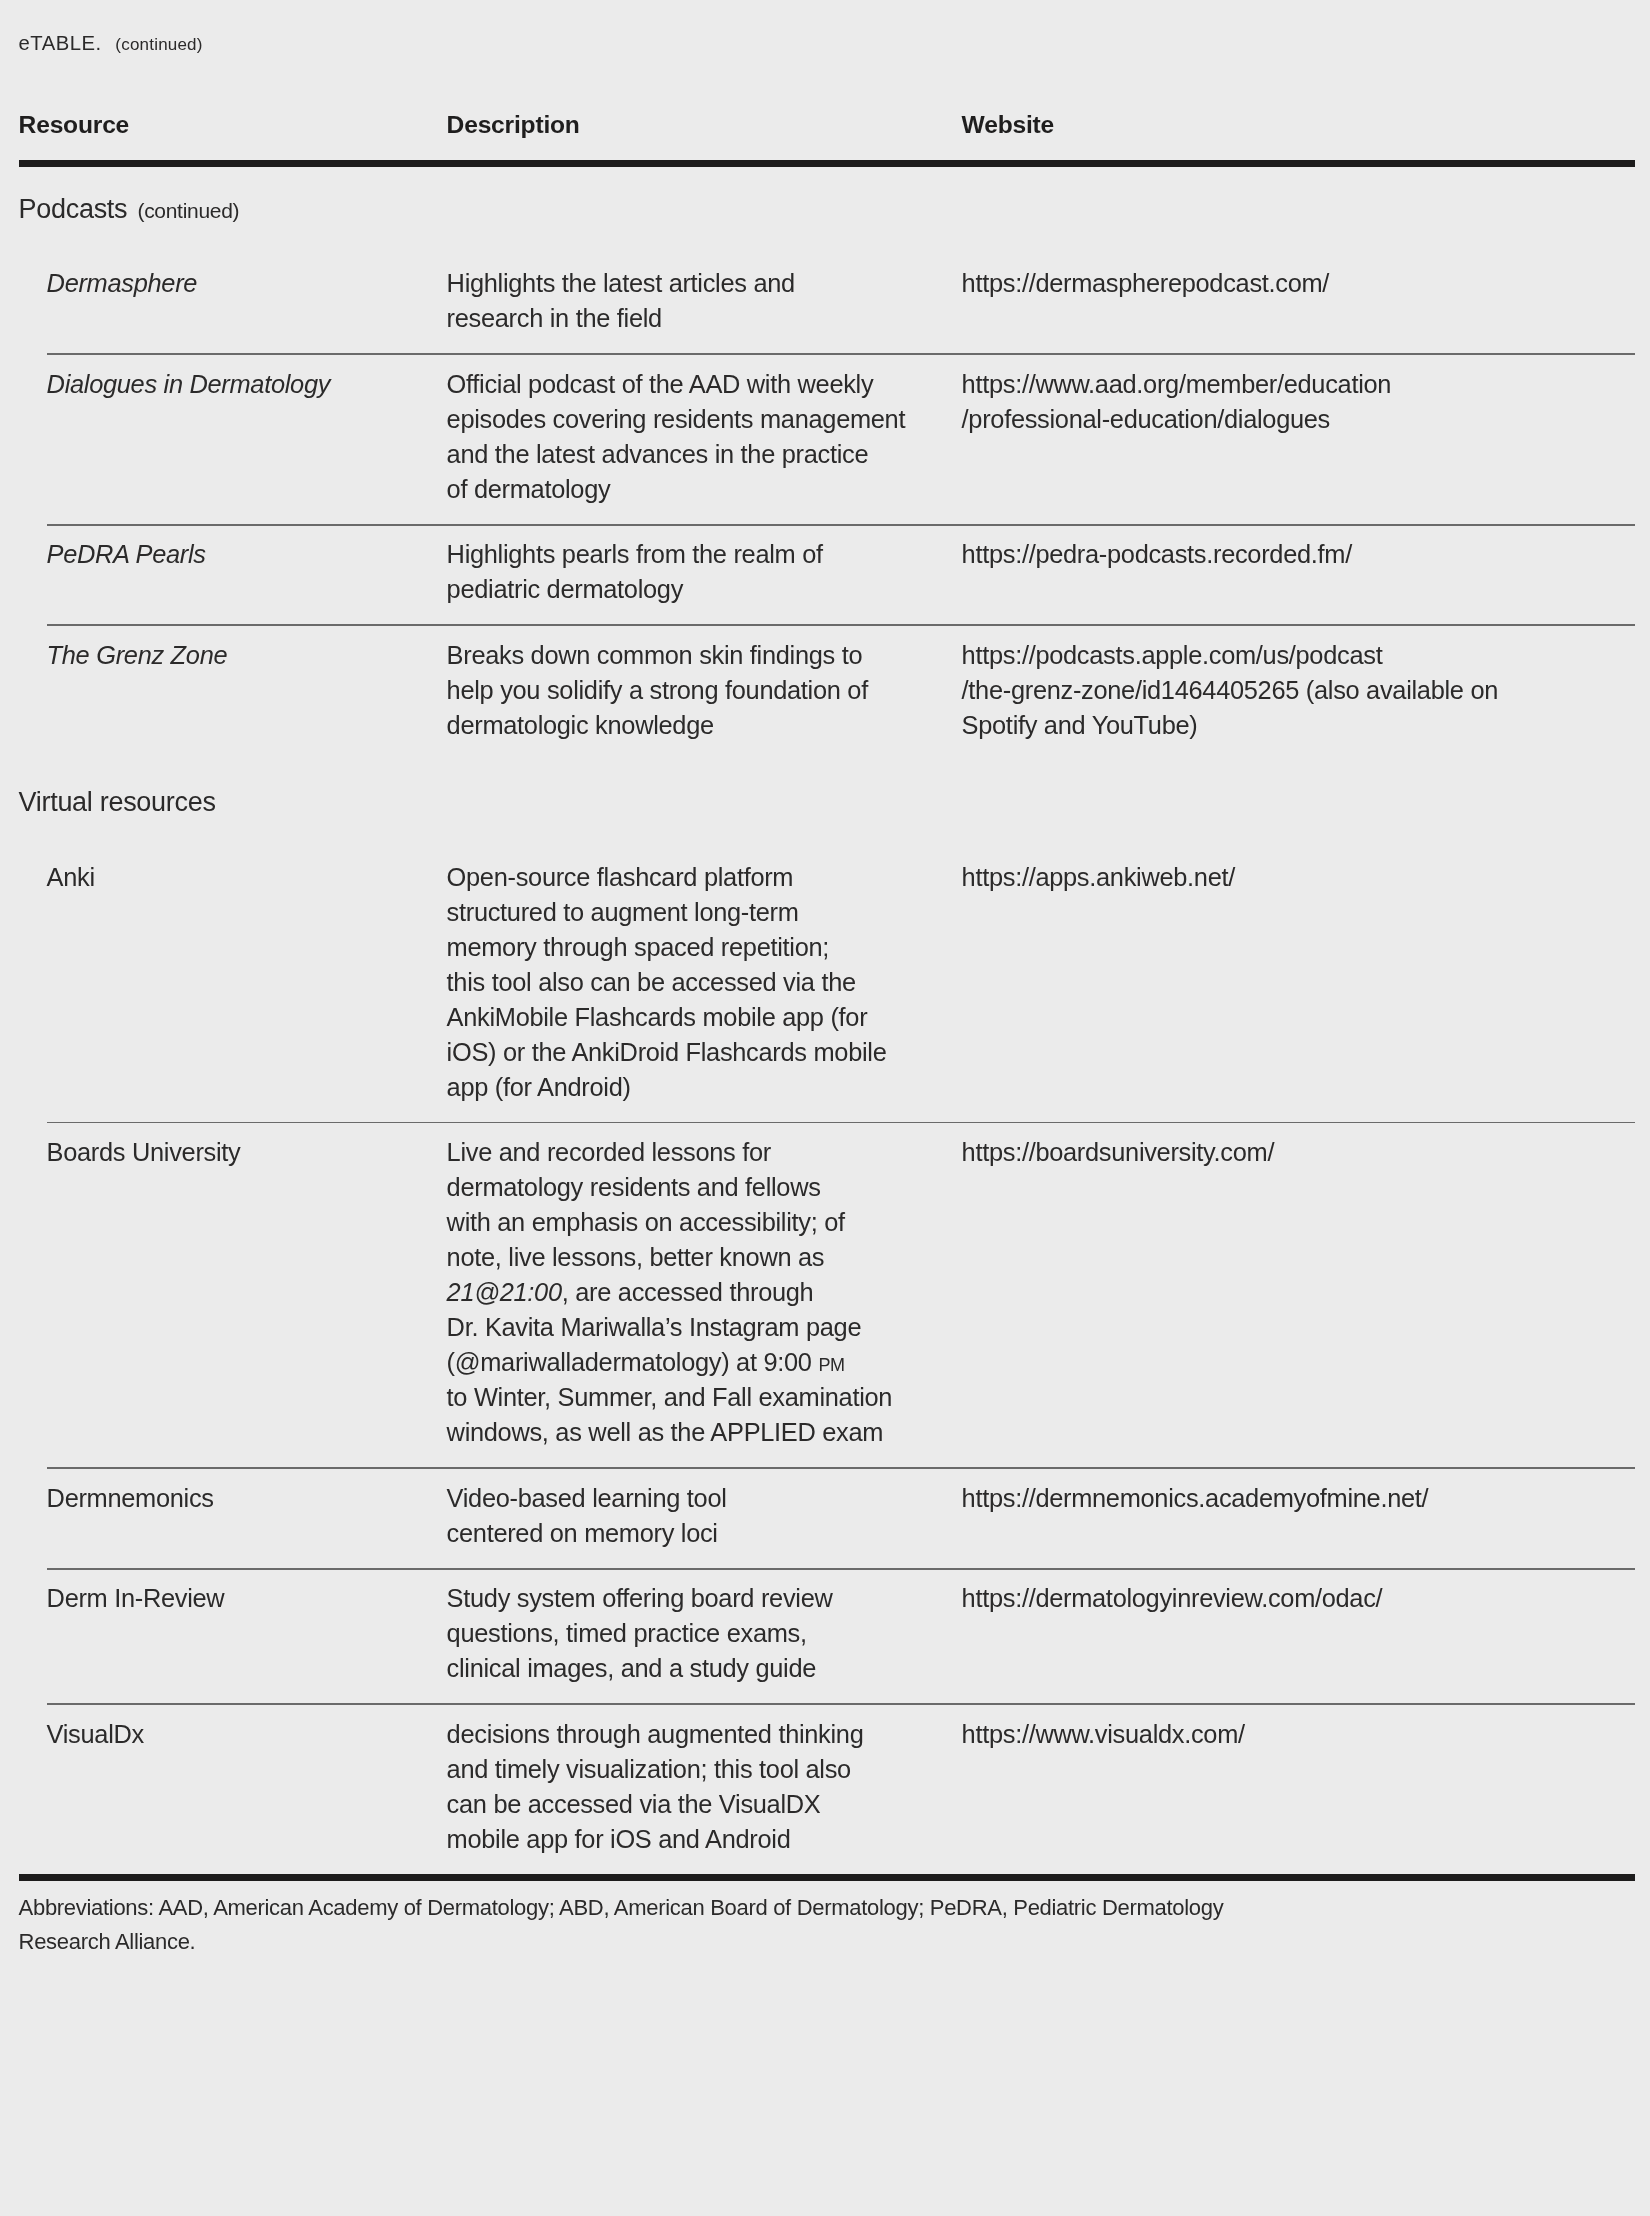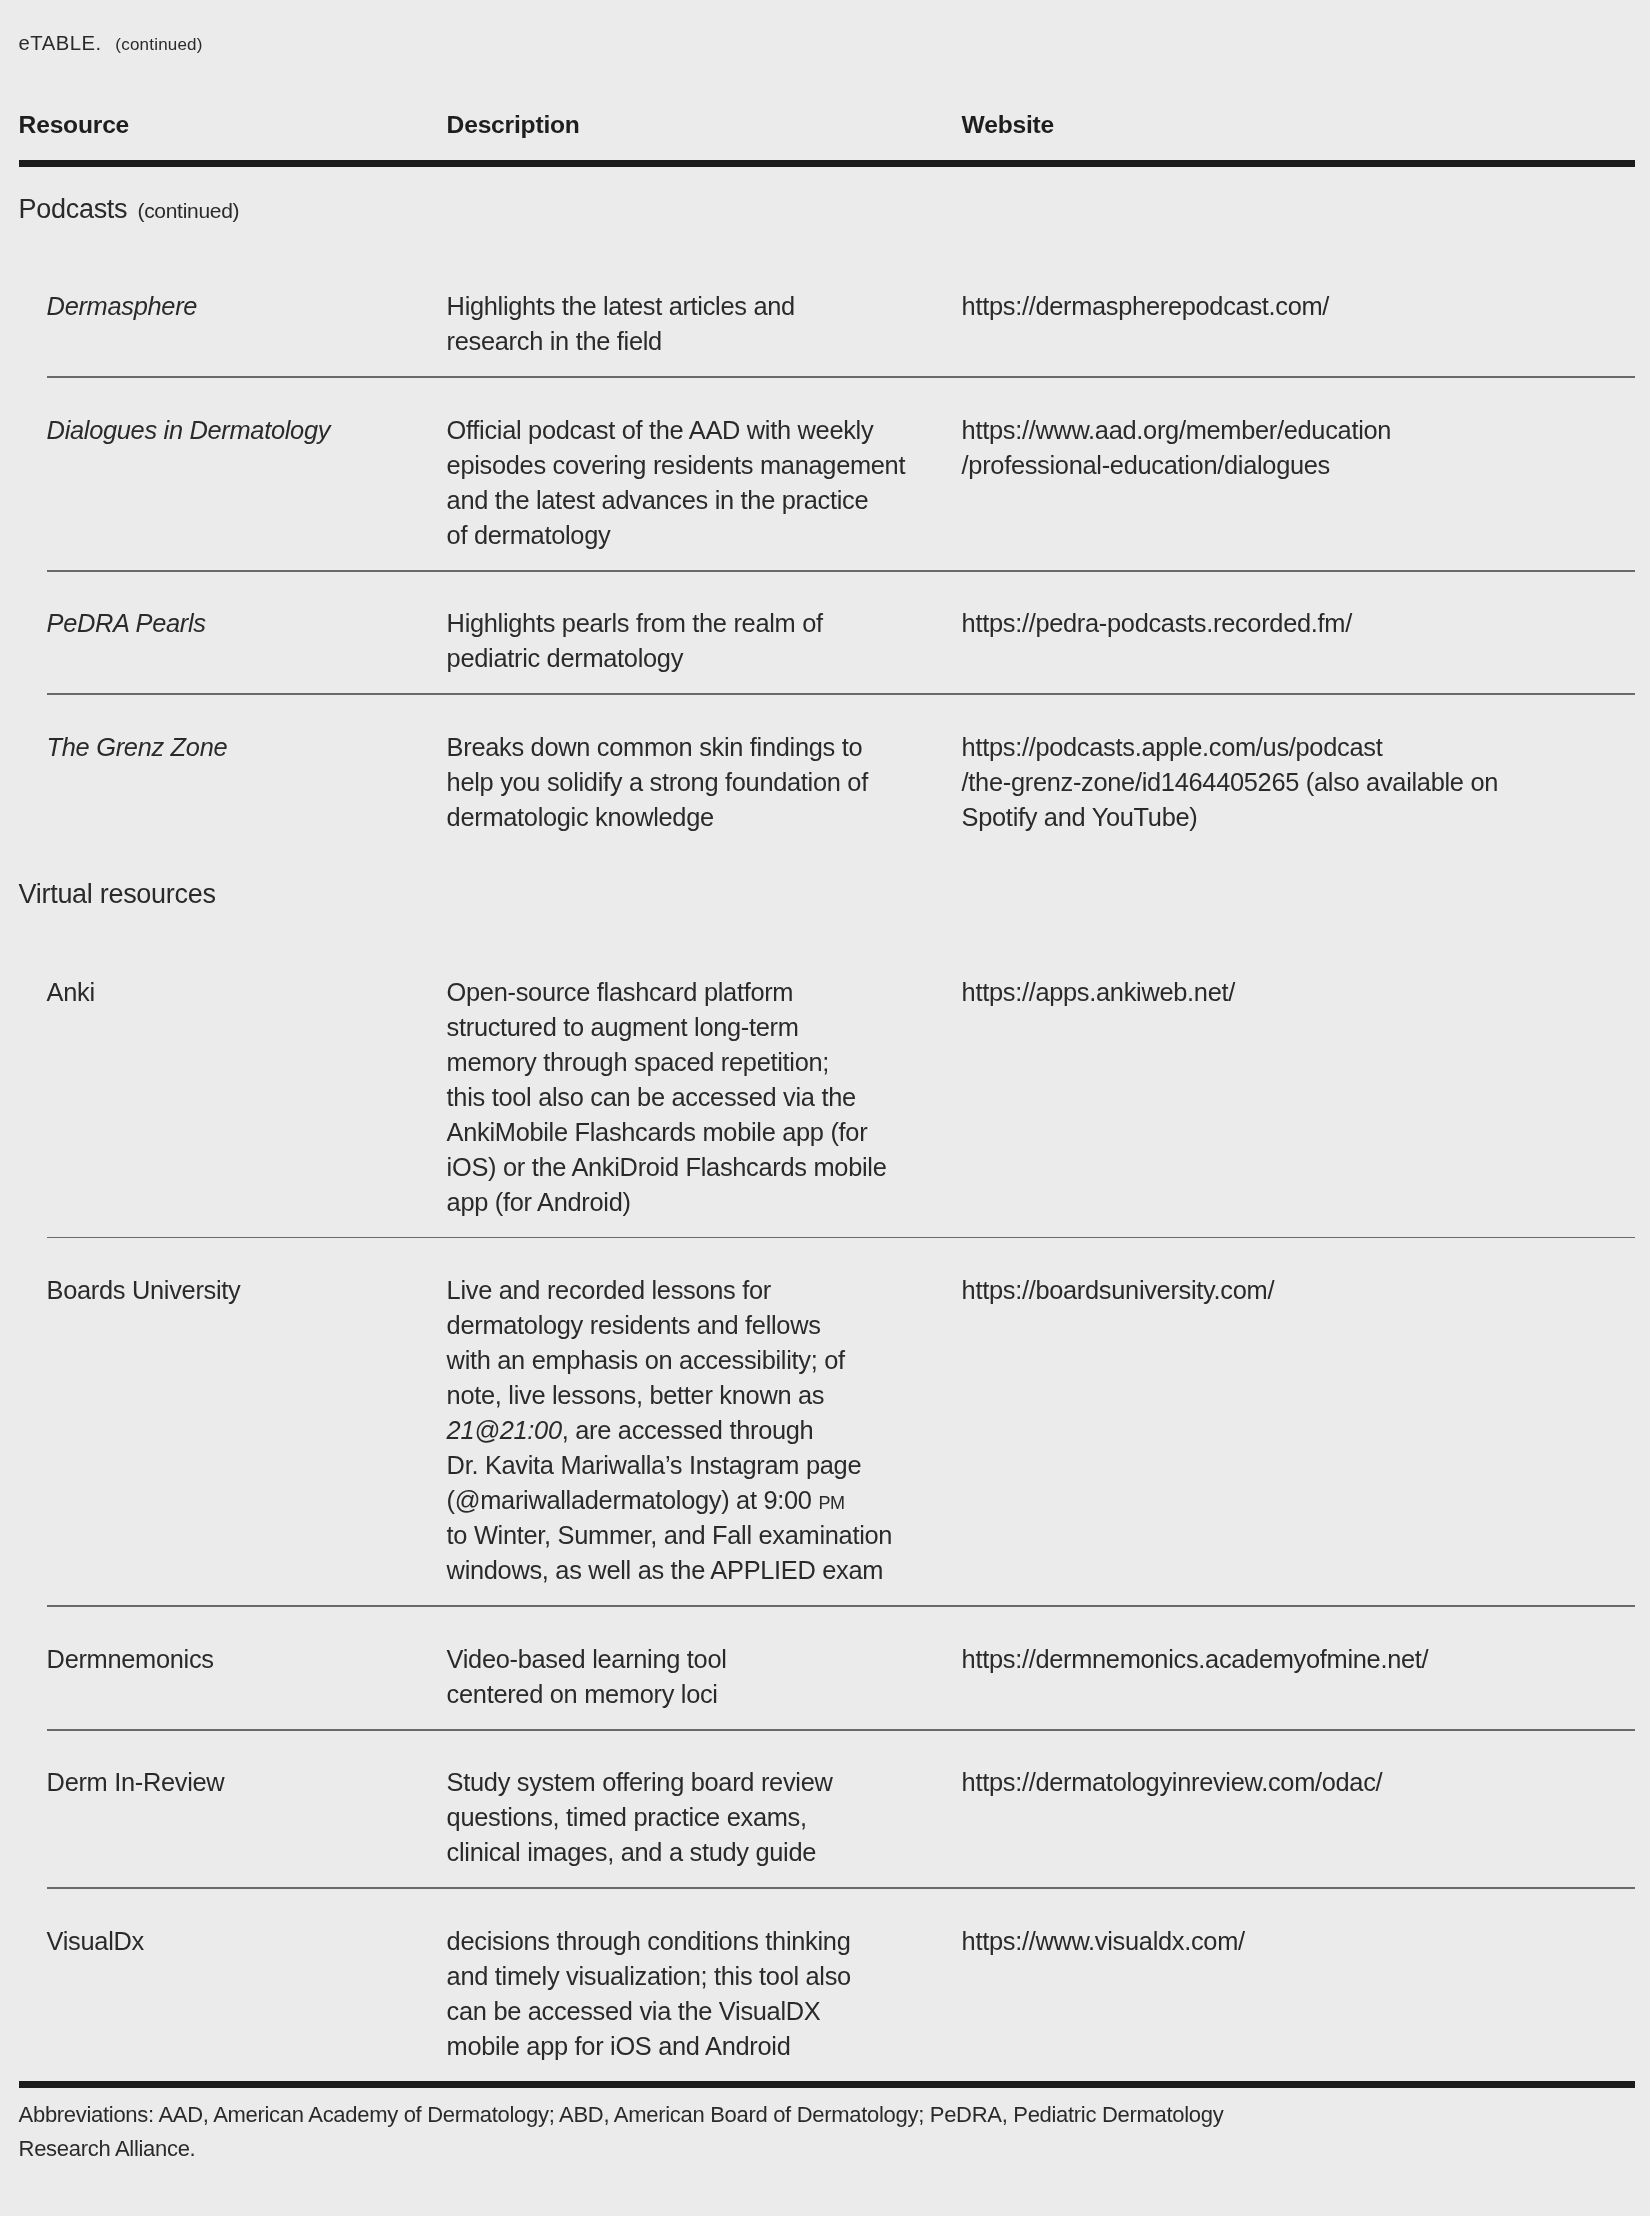--- a/index.html
+++ b/index.html
@@ -75,21 +75,21 @@
   }
   .row + .row::before {
     content: "";
     position: absolute;
     top: 0;
     left: 28px;
     right: 0;
     height: 1.7px;
     background: #6a6a6a;
   }
-  .cell { overflow: visible; margin-top: 23px; }
+  .cell { overflow: visible; }
   .c-res { padding-left: 28px; }
   .res.it { font-style: italic; }
   .ln { white-space: nowrap; }
   .it { font-style: italic; }
   .sc { font-variant: small-caps; }
   
   .footnote {
     margin-top: 10.2px;
     font-size: 22px;
     line-height: 34px;
@@ -230,21 +230,21 @@
             <div class="ln"><span>clinical images, and a study guide</span></div>
           </div>
         <div class="cell c-web">
             <div class="ln"><span>https://dermatologyinreview.com/odac/</span></div>
           </div>
       </div>
 
       <div class="row">
         <div class="cell c-res"><span class="res">VisualDx</span></div>
         <div class="cell c-desc">
-            <div class="ln"><span>decisions through conditions thinking</span></div>
+            <div class="ln"><span>decisions through augmented thinking</span></div>
             <div class="ln"><span>and timely visualization; this tool also</span></div>
             <div class="ln"><span>can be accessed via the VisualDX</span></div>
             <div class="ln"><span>mobile app for iOS and Android</span></div>
           </div>
         <div class="cell c-web">
             <div class="ln"><span>https://www.visualdx.com/</span></div>
           </div>
       </div>
     </div>
 

